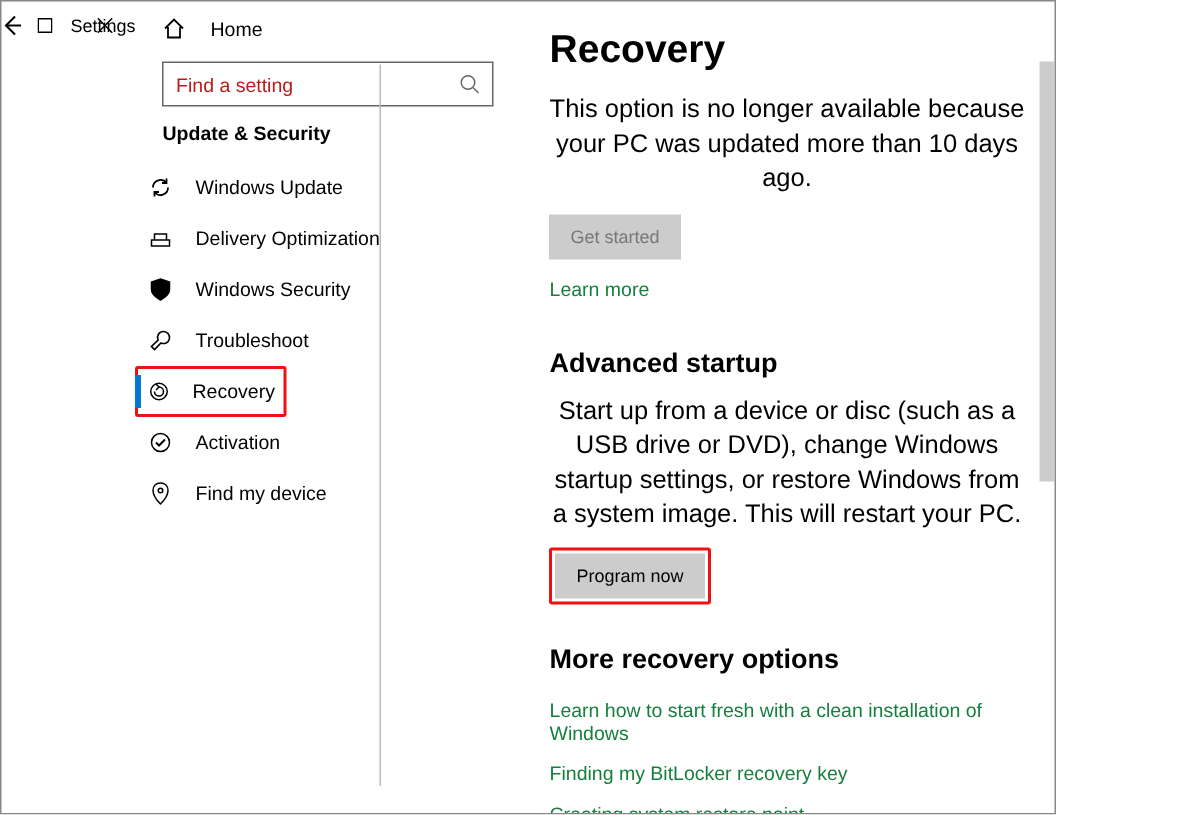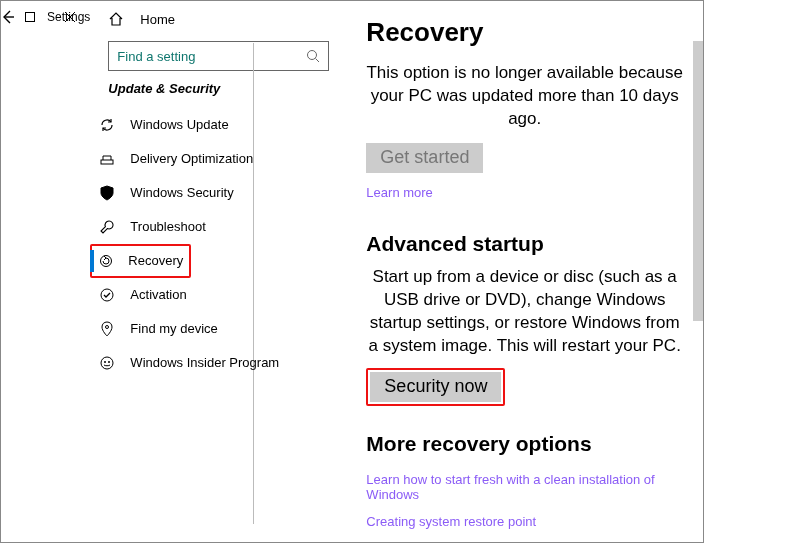--- a/index.html
+++ b/index.html
@@ -65,26 +65,25 @@
 .home .icon { width: 18px; margin-right: 14px; }
 .searchbox {
   margin: 2px 12px 10px 18px;
   height: 30px;
   border: 1px solid #666;
   display: flex;
   align-items: center;
   padding: 0 8px;
   justify-content: space-between;
 }
-.searchbox .ph { color: #0f766e; font-size: 13px; }
+.searchbox .ph { color: #b91c1c; font-size: 13px; }
 .category {
   margin: 10px 0 12px 18px;
   font-weight: 600;
   font-size: 13px;
-  font-style: italic;
 }
 .navlist { margin-top: 6px; }
 .navitem {
   display: flex;
   align-items: flex-start;
   padding: 9px 12px 9px 8px;
   position: relative;
 }
 .navitem .icon { width: 18px; margin-right: 14px; display:inline-flex; align-items:center; justify-content:center; }
 .navitem.current::before {
@@ -111,25 +110,25 @@
   font-weight: 600;
   margin-bottom: 14px;
 }
 .main p { font-size: 17px; line-height: 1.35; max-width: 420px; text-align: center; }
 .btn {
   background: #ccc;
   border: none;
   height: 30px;
   padding: 0 14px;
   margin: 12px 0 6px 0;
-  font-size: 18px;
+  font-size: 12px;
 }
 .btn.disabled { color: #777; }
-.link { color: #8b5cf6; font-size: 13px; display: inline-block; margin: 6px 0; }
-.section-title { font-size: 21px; font-weight: 600; margin: 26px 0 10px 0; }
+.link { color: #15803d; font-size: 13px; display: inline-block; margin: 6px 0; }
+.section-title { font-size: 18px; font-weight: 600; margin: 26px 0 10px 0; }
 .restart-hl {
   display: inline-block;
   border: 2px solid #e11;
   border-radius: 2px;
   padding: 2px;
 }
 .restart-hl .btn { margin: 0; }
 .divider {
   position: absolute;
   left: 252px;
@@ -261,50 +260,40 @@
         </div>
         <div class="navitem">
           <span class="icon">
               <svg width="16" height="16" viewBox="0 0 16 16">
                 <path d="M8 1C5 1 3 3 3 6c0 4 5 9 5 9s5-5 5-9c0-3-2-5-5-5z" stroke="#000" fill="none"></path>
                 <circle cx="8" cy="6" r="1.5" stroke="#000" fill="none"></circle>
               </svg>
             </span>
           <span>Find my device</span>
         </div>
-        <div class="navitem">
-          <span class="icon">
-              <svg width="16" height="16" viewBox="0 0 16 16">
-                <circle cx="8" cy="8" r="6" stroke="#000" fill="none"></circle>
-                <circle cx="6" cy="7" r="1" fill="#000"></circle>
-                <circle cx="10" cy="7" r="1" fill="#000"></circle>
-                <path d="M5 10c1 1 5 1 6 0" stroke="#000" fill="none"></path>
-              </svg>
-            </span>
-          <span>Windows Insider Program</span>
-        </div>
       </div>
     </div>
 
     <div class="main">
       <div class="scrollbar"></div>
 
       <h1>Recovery</h1>
 
       <p>This option is no longer available because your PC was updated more than 10 days ago.</p>
       <button class="btn disabled">Get started</button>
       <div><a class="link">Learn more</a></div>
 
       <div class="section-title">Advanced startup</div>
       <p>Start up from a device or disc (such as a USB drive or DVD), change Windows startup settings, or restore Windows from a system image. This will restart your PC.</p>
       <div style="margin-top:10px;">
         <span class="restart-hl">
-          <button class="btn">Security now</button>
+          <button class="btn">Program now</button>
         </span>
       </div>
 
       <div class="section-title">More recovery options</div>
       <a class="link">Learn how to start fresh with a clean installation of Windows</a>
 
+      <div><a class="link">Finding my BitLocker recovery key</a></div>
       <div><a class="link">Creating system restore point</a></div>
     </div>
   </div>
 </div>
 
 </body></html>

